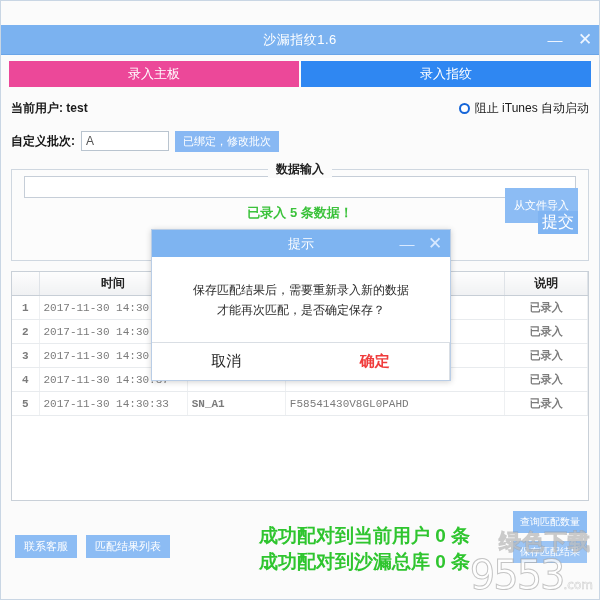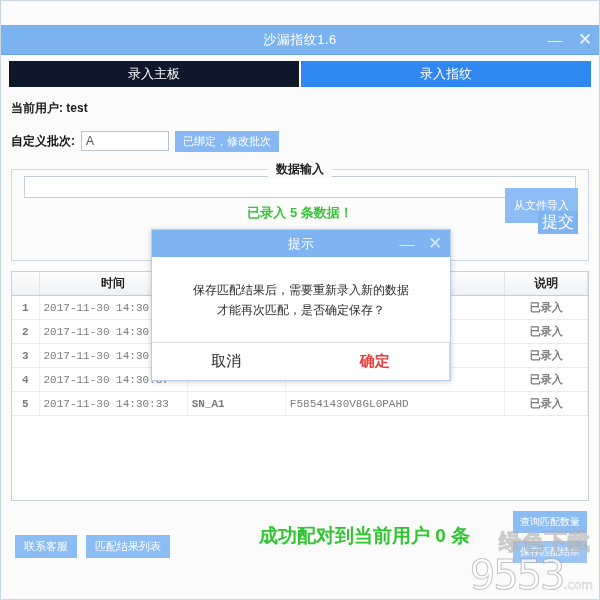--- a/index.html
+++ b/index.html
@@ -68,21 +68,21 @@
   .tab {
     flex: 1;
     height: 26px;
     line-height: 26px;
     text-align: center;
     color: #ffffff;
     font-size: 13px;
     cursor: pointer;
     user-select: none;
   }
-  .tab.inactive { background: #0f172a; }
+  .tab.inactive { background: #ec4899; }
   .tab.active   { background: #2f87f2; }
 
   
   .user-row {
     position: relative;
     height: 26px;
     margin: 4px 10px 0 10px;
     display: flex;
     align-items: center;
   }
@@ -460,20 +460,24 @@
     </div>
   </div>
 
   <div class="tabs">
     <div class="tab inactive">录入主板</div>
     <div class="tab active">录入指纹</div>
   </div>
 
   <div class="user-row">
     <div class="user-label">当前用户: test</div>
+    <div class="itunes-opt">
+      <div class="radio-ring"></div>
+      <div class="itunes-text">阻止 iTunes 自动启动</div>
+    </div>
   </div>
 
   <div class="batch-row">
     <div class="batch-label">自定义批次:</div>
     <input class="batch-input" value="A" style="">
     <button class="batch-btn">已绑定，修改批次</button>
   </div>
 
   <div class="group-box">
     <div class="group-title">数据输入</div>
@@ -540,20 +544,21 @@
     </table>
   </div>
 
   <div class="footer">
     <div class="footer-left">
       <button class="small-btn">联系客服</button>
       <button class="small-btn">匹配结果列表</button>
     </div>
     <div class="footer-center">
       <div class="match-line">成功配对到当前用户 0 条</div>
+      <div class="match-line">成功配对到沙漏总库 0 条</div>
     </div>
     <div class="footer-right">
       <button class="query-btn">查询匹配数量</button>
       <button class="query-btn faded">保存匹配结果</button>
     </div>
   </div>
 
   <div class="watermark-cn">绿色下载</div>
   <div class="watermark">
     <span>9553</span><span class="wm-sub">.com</span>

